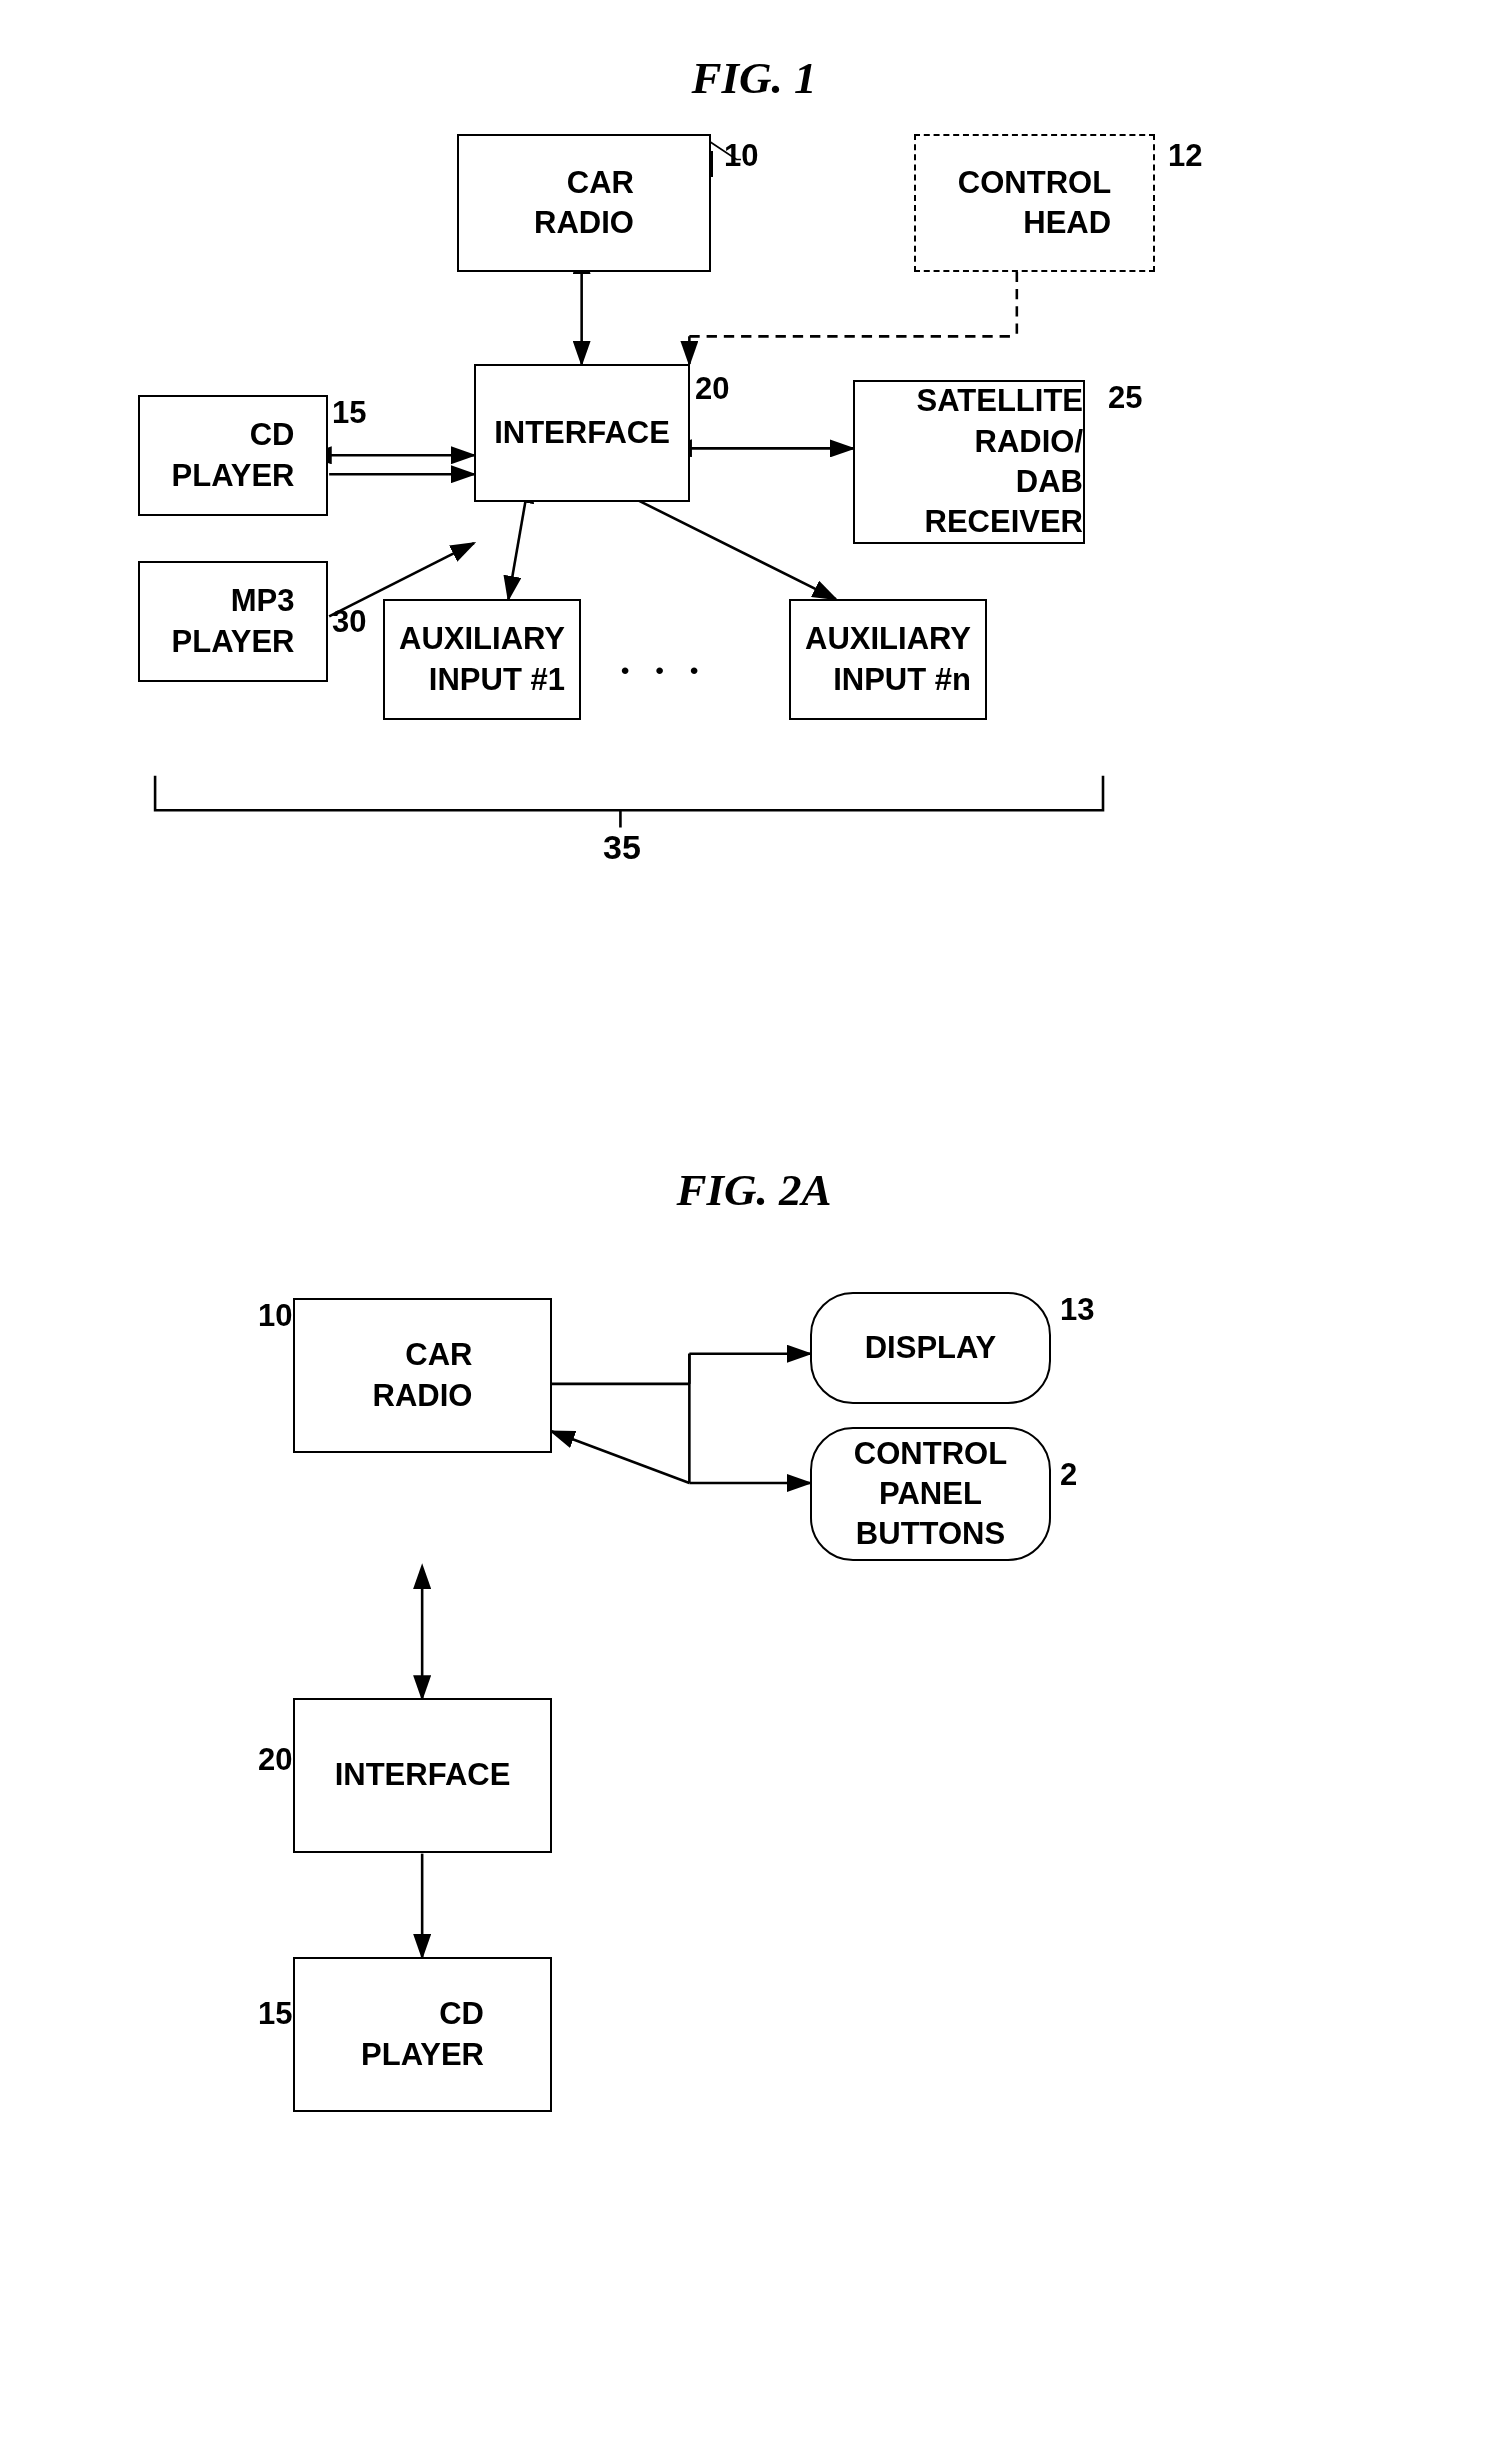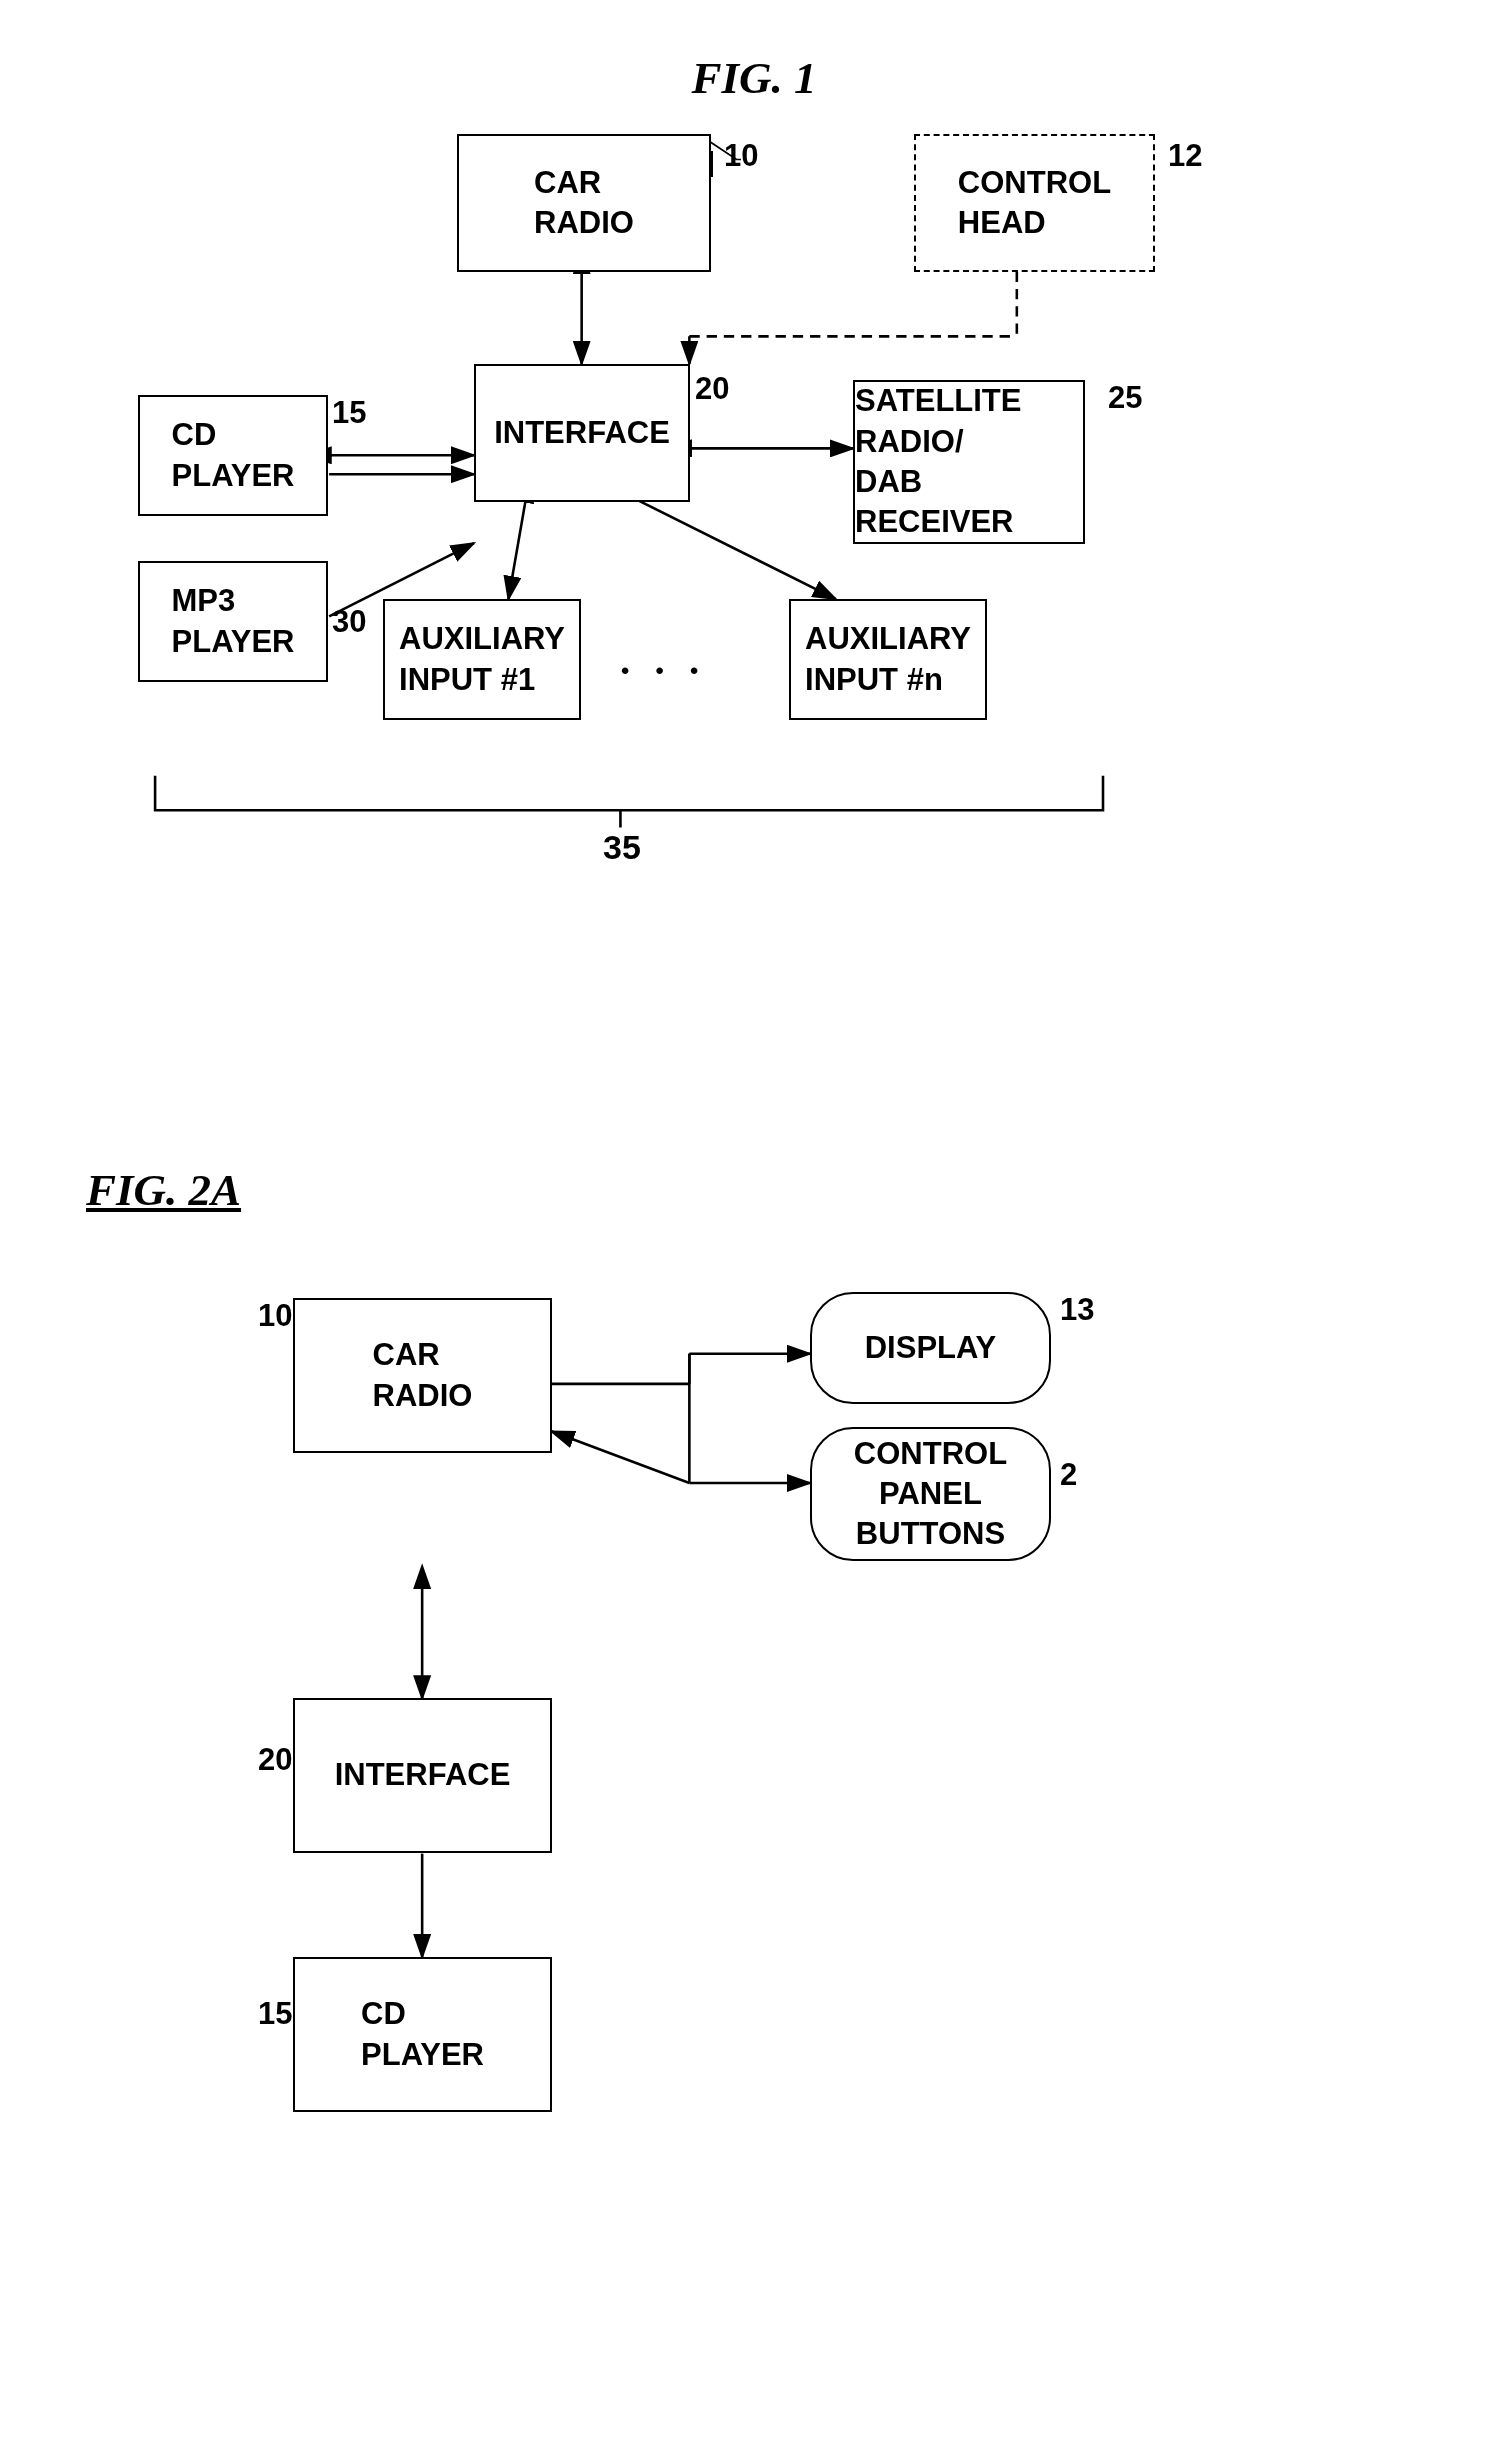--- a/index.html
+++ b/index.html
@@ -27,21 +27,21 @@
       text-align: center;
       font-family: 'Times New Roman', Times, serif;
     }
 
     
     .box {
       border: 2.6px solid #000;
       display: flex;
       align-items: center;
       justify-content: center;
-      text-align: left;
+      text-align: right;
       font-size: 31px;
       font-weight: bold;
       font-family: Arial, sans-serif;
       position: absolute;
       background: #fff;
       line-height: 1.3;
     }
 
     .box-dashed {
       border: 2.6px dashed #000;
@@ -184,21 +184,21 @@
     <div class="dots" style="position:absolute; left:534px; top:584px;">. . .</div>
 
     <div class="box" style="left:703px; top:547px; width:198px; height:121px;">AUXILIARY<br>INPUT #n</div>
 
     <div class="label" style="left:517px; top:776px; font-size:34px;">35</div>
 
   </div>
 
   <div class="fig2a-container">
 
-    <div class="fig-title" style="position:absolute; top:0; left:0; right:0; text-align:left;text-decoration:underline;">FIG. 2A</div>
+    <div class="fig-title" style="position:absolute; top:0; left:0; right:0; text-align:center;">FIG. 2A</div>
 
     <svg class="diagram-svg" viewBox="0 0 1550 1450" width="1336" height="1250">
       <defs>
         <marker id="arr-end-2a" markerWidth="10" markerHeight="7" refX="9" refY="3.5" orient="auto">
           <polygon points="0 0, 10 3.5, 0 7" fill="#000"></polygon>
         </marker>
         <marker id="arr-start-2a" markerWidth="10" markerHeight="7" refX="1" refY="3.5" orient="auto-start-reverse">
           <polygon points="0 0, 10 3.5, 0 7" fill="#000"></polygon>
         </marker>
       </defs>

